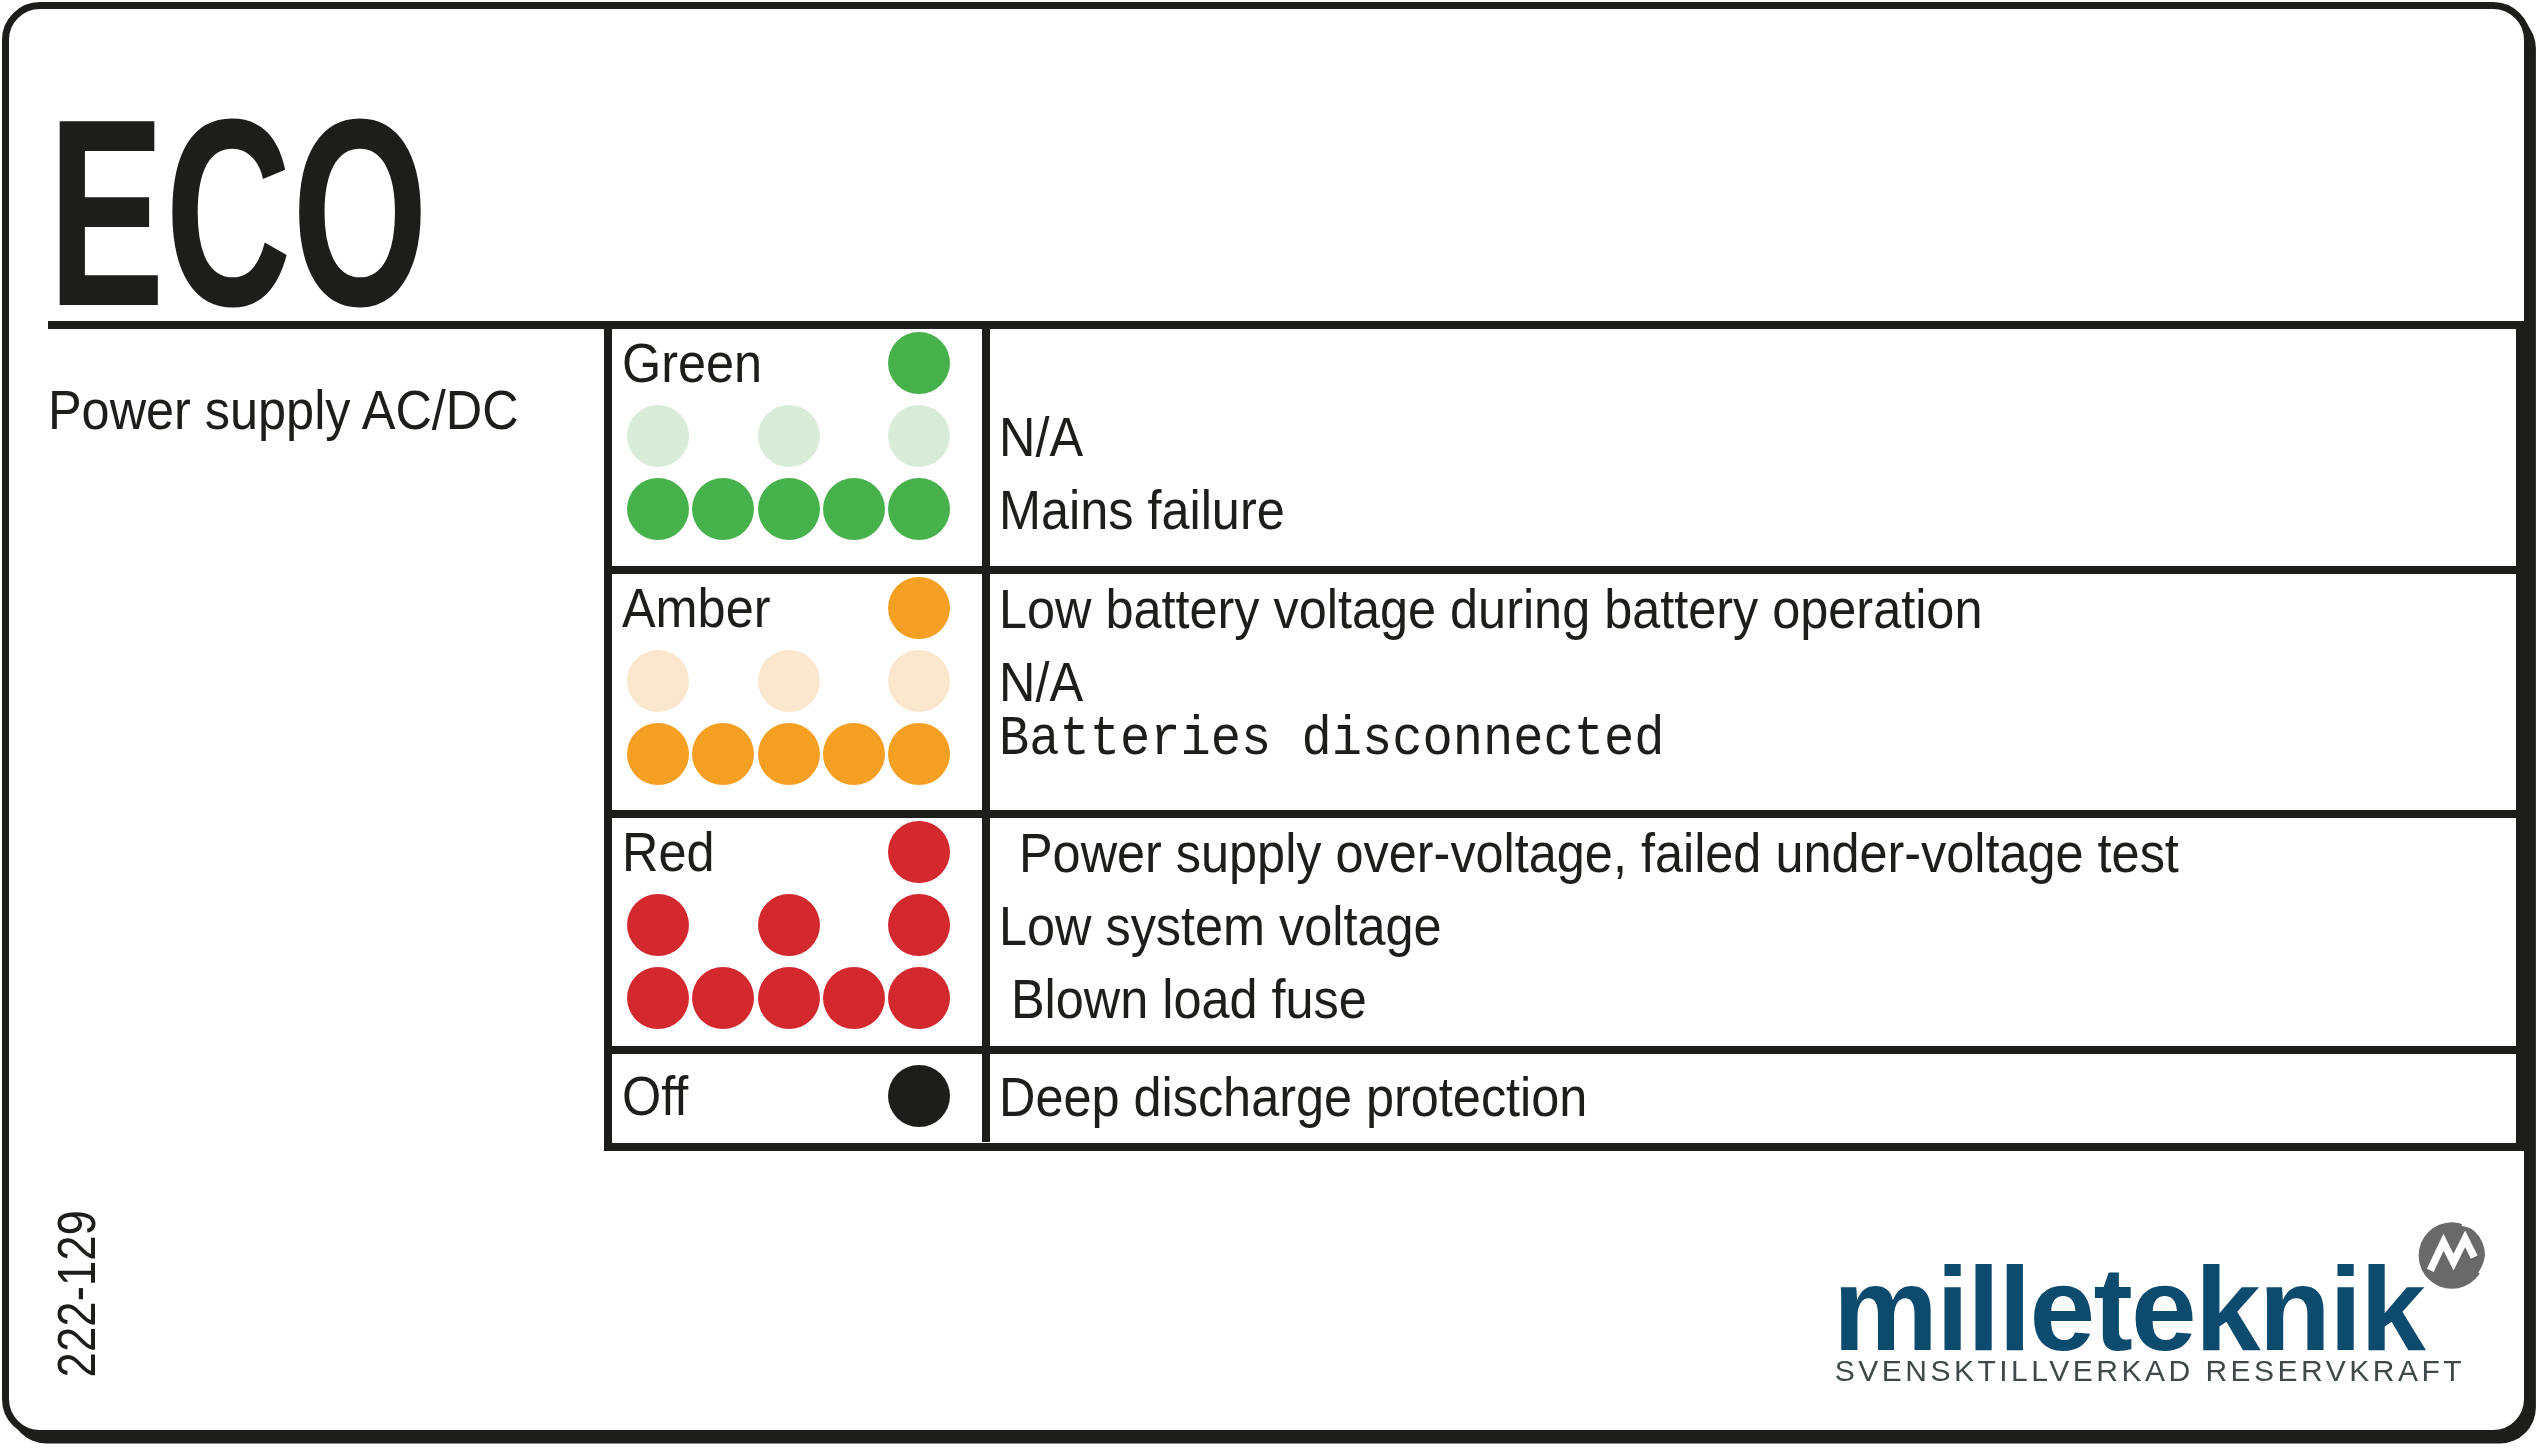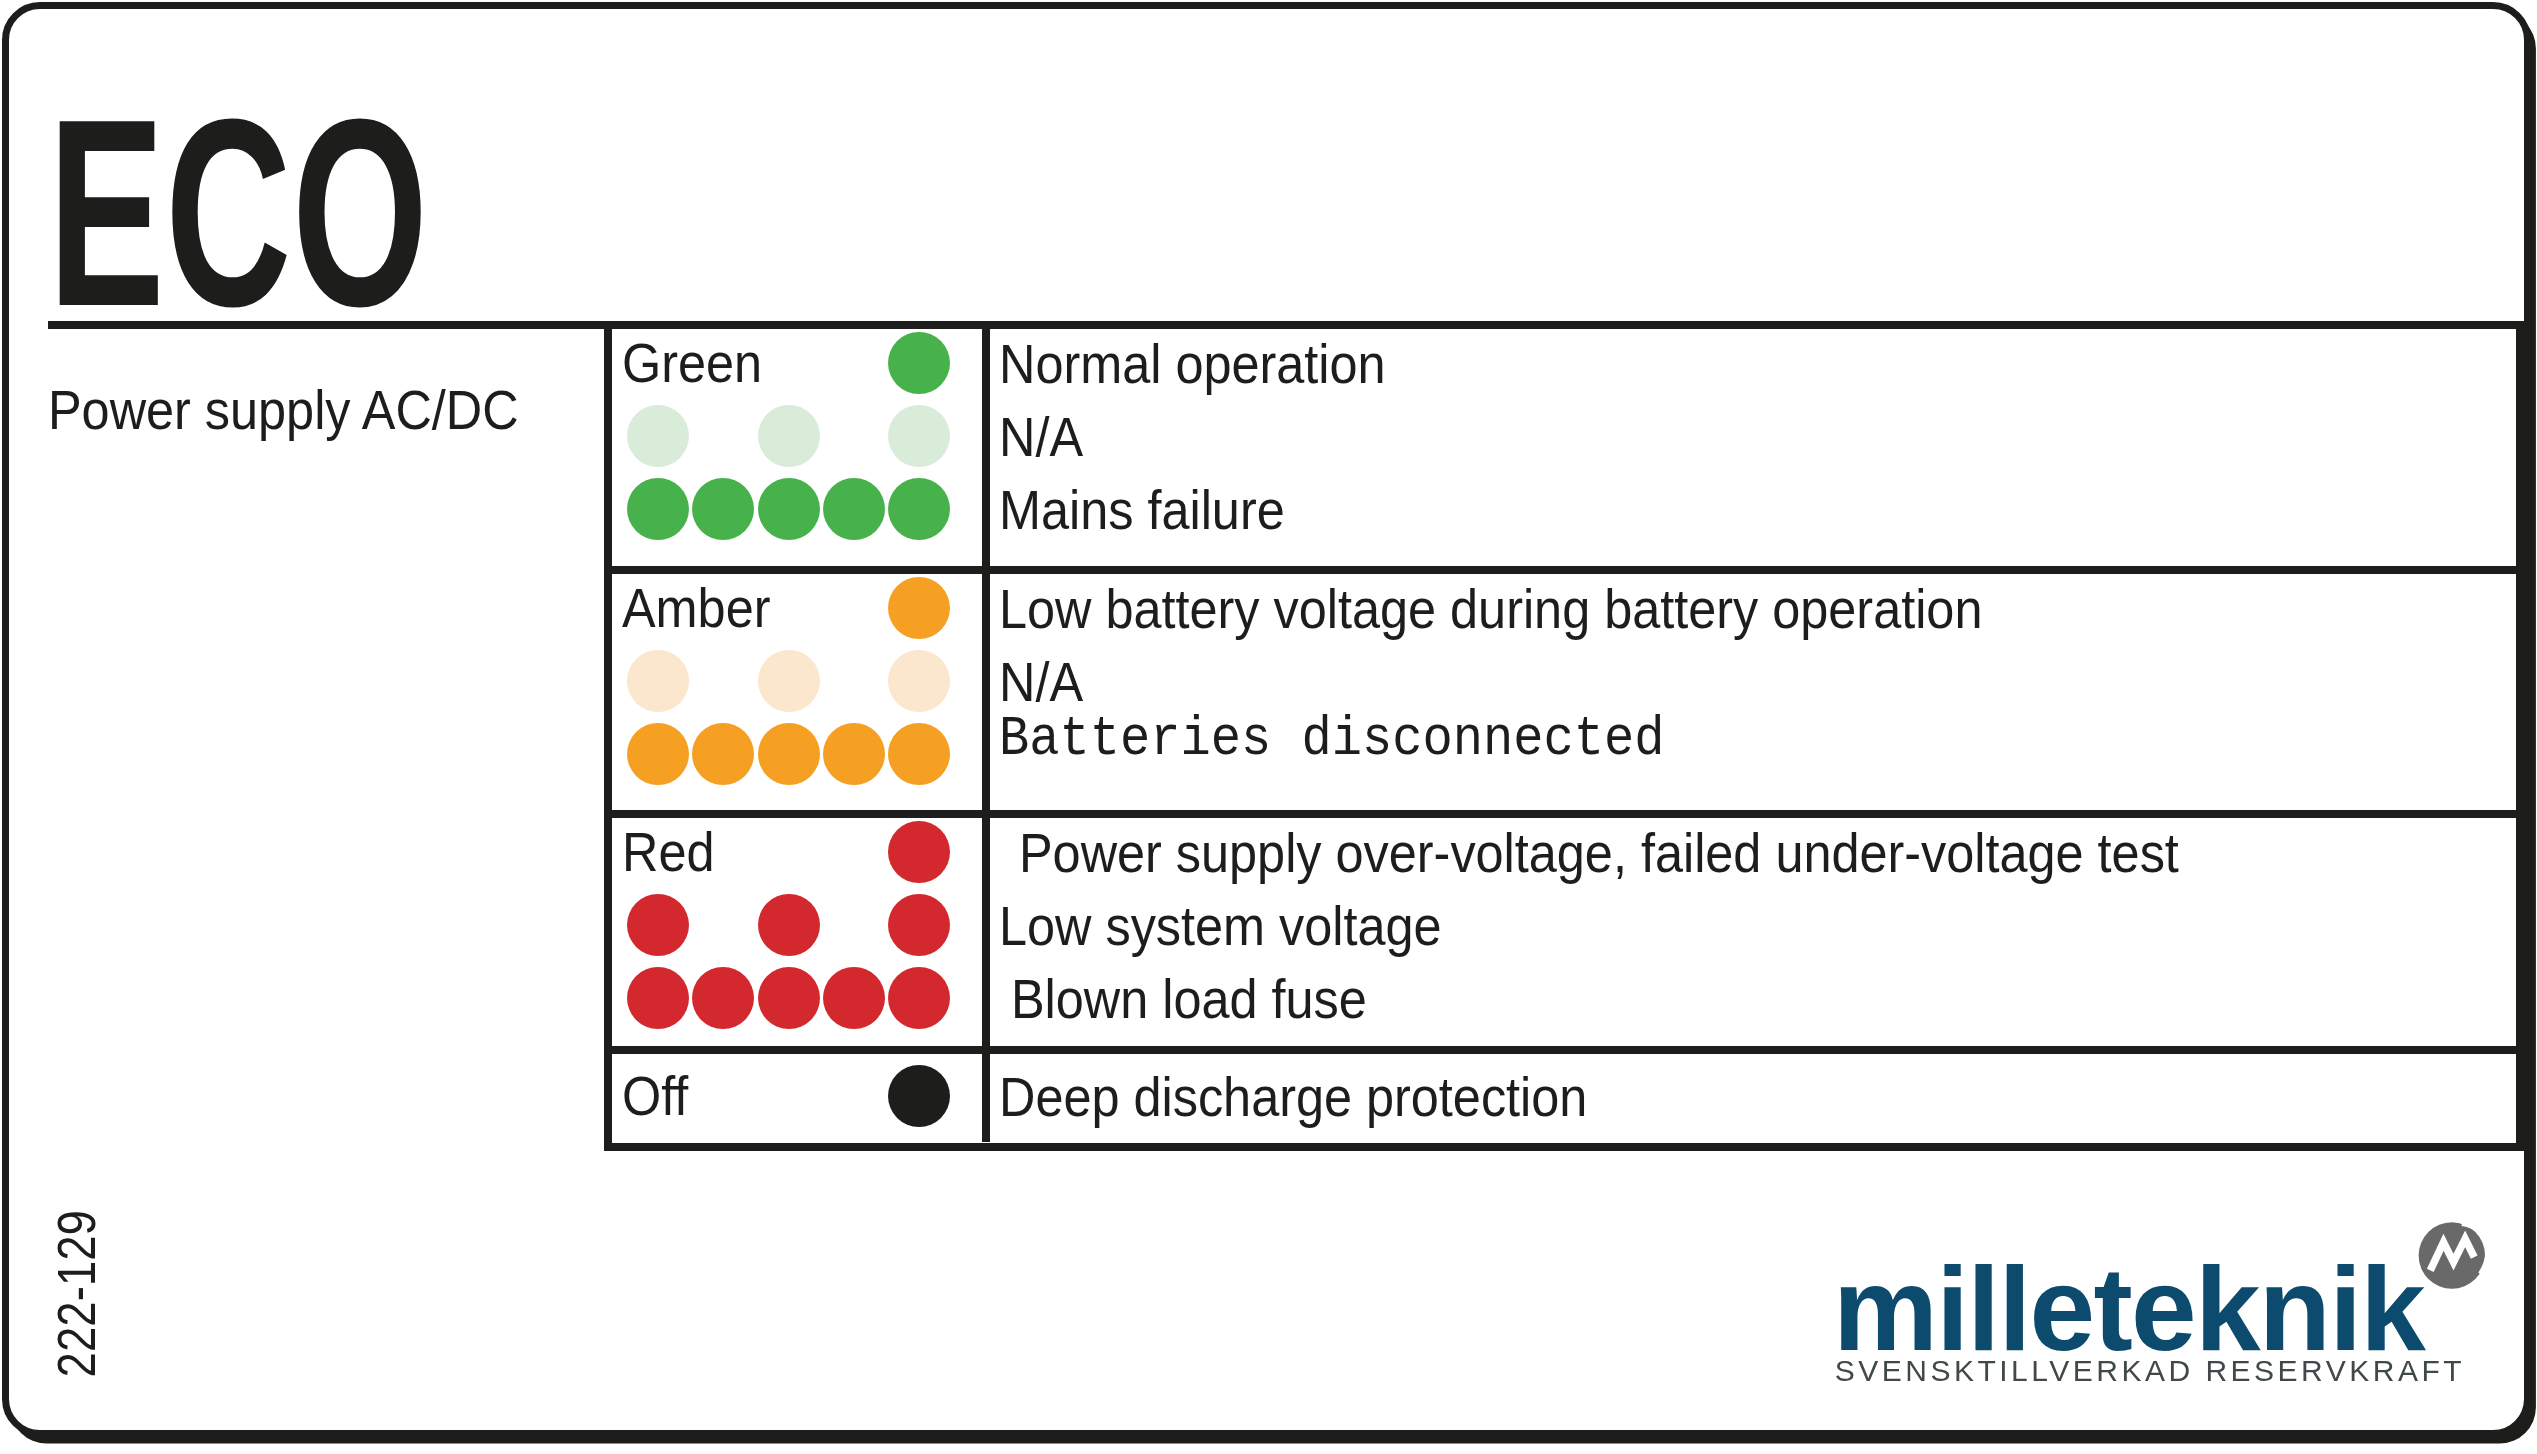--- a/index.html
+++ b/index.html
@@ -84,23 +84,20 @@
           </div>
           <div class="led-row" style="top: 144px;">
             <span class="dot" style="left: 14.5px; background: rgb(71, 177, 76);"></span>
             <span class="dot" style="left: 80px; background: rgb(71, 177, 76);"></span>
             <span class="dot" style="left: 146px; background: rgb(71, 177, 76);"></span>
             <span class="dot" style="left: 211px; background: rgb(71, 177, 76);"></span>
             <span class="dot" style="left: 276px; background: rgb(71, 177, 76);"></span>
           </div>
         </div>
         <div class="cell-right">
-          <div class="led-row desc-row" style="top: -2.5px;">
-            <span class="cx">Normal operation</span>
-          </div>
           <div class="led-row desc-row" style="top: 71px;">
             <span class="cx">N/A</span>
           </div>
           <div class="led-row desc-row" style="top: 144px;">
             <span class="cx">Mains failure</span>
           </div>
         </div>
       </div>
       <div class="section bt" style="height: 244px;">
         <div class="cell-left">

